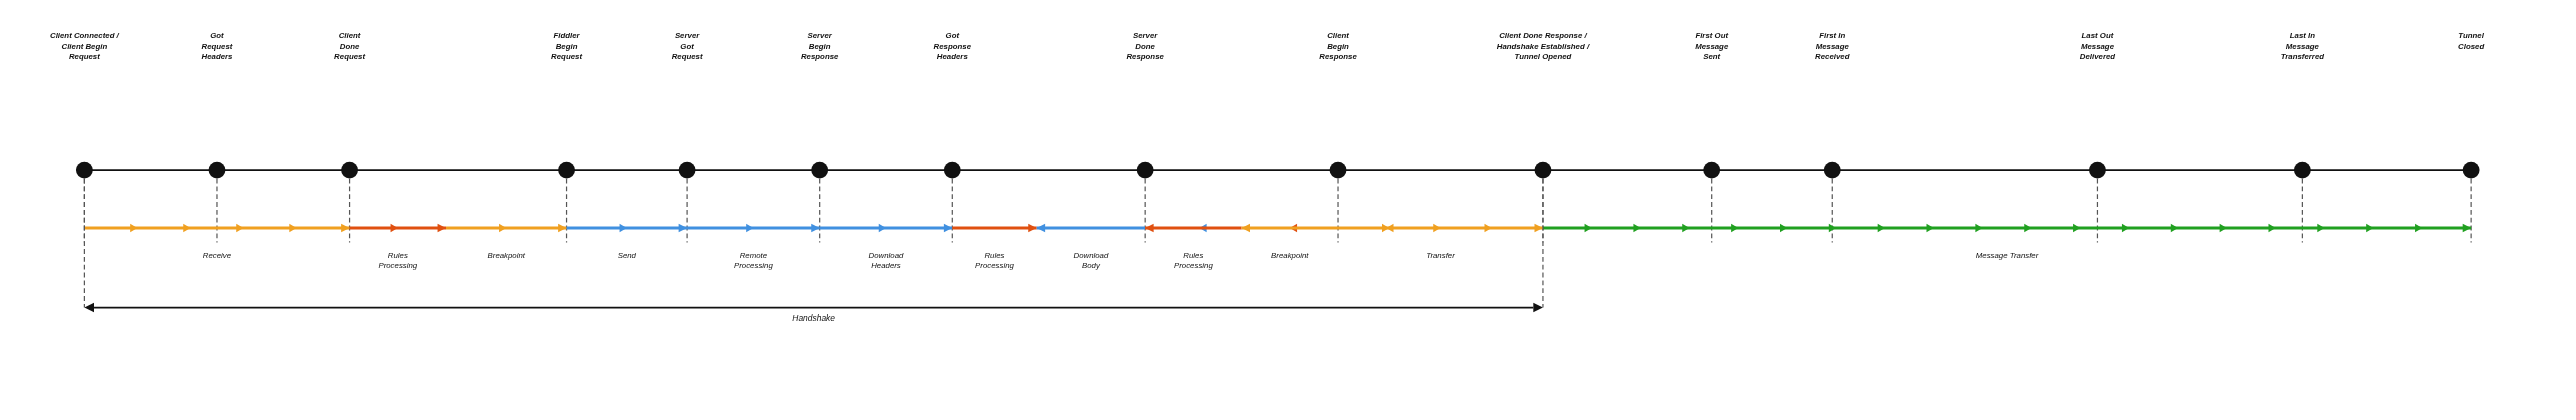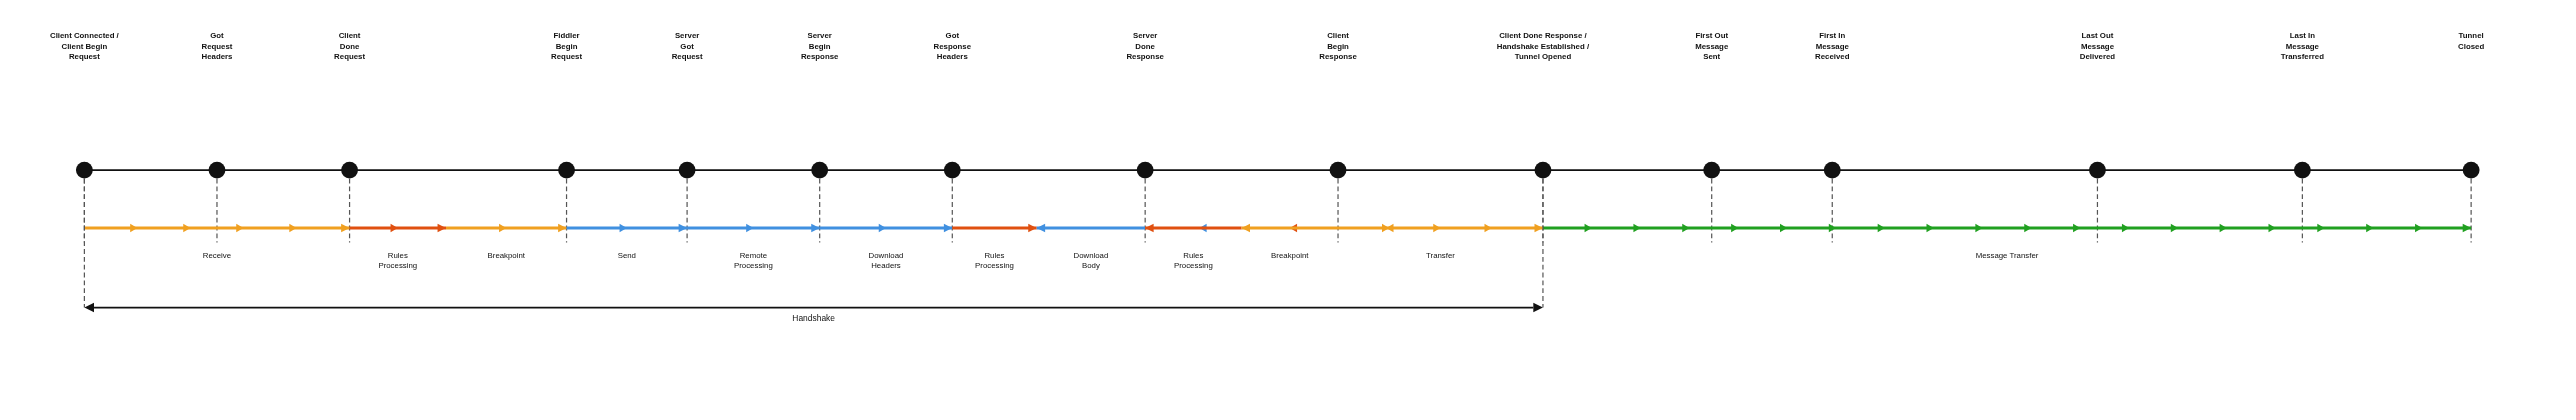--- a/index.html
+++ b/index.html
@@ -8,20 +8,21 @@
       font-family: Arial, sans-serif;
       font-size: 6.6px;
       width: 2576px;
       height: 421px;
       overflow: hidden;
     }
     .diagram-container {
       position: relative;
       width: 2576px;
       height: 330px;
+      font-style: italic;
     }
     svg.arrows {
       position: absolute;
       top: 0;
       left: 0;
       width: 2576px;
       height: 421px;
       pointer-events: none;
     }
   </style>

